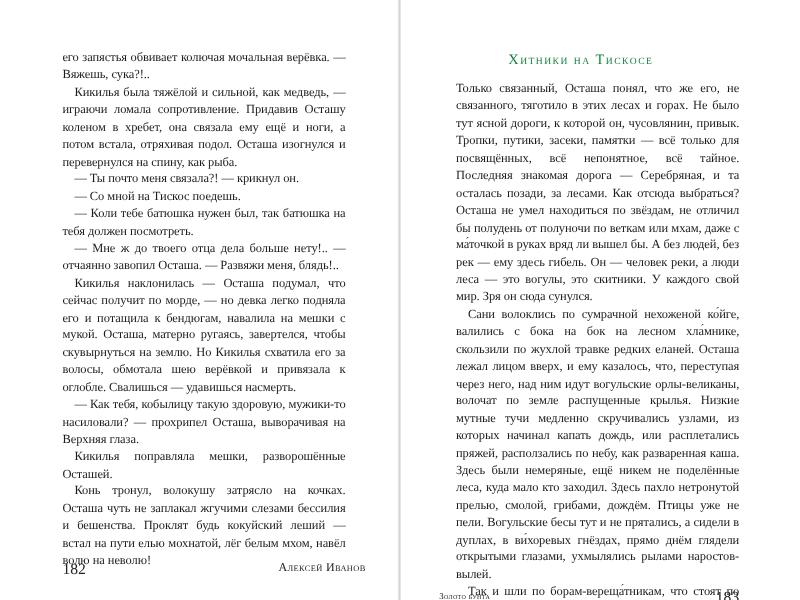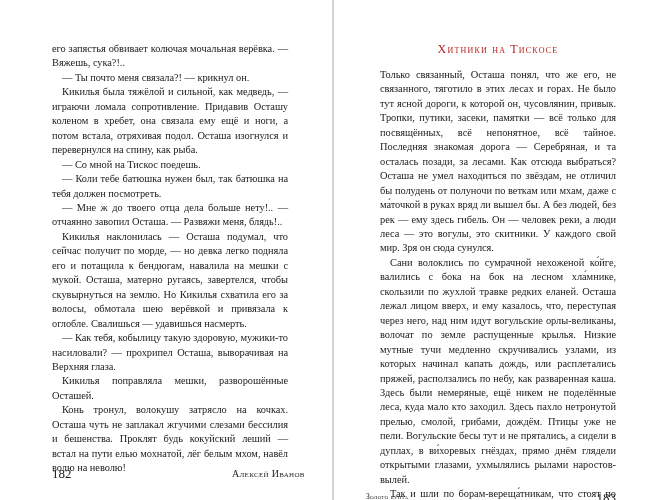--- a/index.html
+++ b/index.html
@@ -13,38 +13,38 @@
     .spine { position: absolute; left: 332px; top: 0; width: 2px; height: 500px; background: #d4d4d4; }
 
     .text-block { position: absolute; width: 236px; font-size: 10.4px; line-height: 14.45px; text-align: justify; letter-spacing: -0.05px; }
     .page.left .text-block { left: 52px; top: 42px; }
     .page.right .text-block { left: 46px; top: 68px; }
 
     .para { text-indent: 0; }
     .para.indent { text-indent: 10px; }
     .para.noindent { text-indent: 0; }
 
-    .chapter-title { position: absolute; left: 46px; width: 236px; top: 42px; text-align: center; font-size: 12px; letter-spacing: 1.2px; font-variant: small-caps; color: #b91c1c; }
+    .chapter-title { position: absolute; left: 32px; width: 236px; top: 42px; text-align: center; font-size: 12px; letter-spacing: 1.2px; font-variant: small-caps; color: #15803d; }
 
     .footer { position: absolute; top: 468px; font-size: 13px; color: #222; }
     .page.left .footer-num { left: 52px; top: 466px; }
     .page.left .footer-author { left: 232px; top: 468px; font-variant: small-caps; font-size: 10px; letter-spacing: 0.3px; }
     .page.right .footer-book { left: 32px; top: 468px; font-variant: small-caps; font-size: 7.5px; letter-spacing: 0.3px; margin-top: 24px; }
     .page.right .footer-num { left: 262px; top: 466px; text-align: right; width: 20px; margin-top: 24px; }
   </style>
 </head>
 <body>
 
 <div class="spread">
 
   <div class="page left">
     <div class="text-block" id="left-text">
         <p class="para noindent">его запястья обвивает колючая мочальная верёвка. — Вяжешь, сука?!..</p>
+        <p class="para indent">Кикилья была тяжёлой и сильной, как медведь, — играючи ломала сопротивление. Придавив Осташу коленом в хребет, она связала ему ещё и ноги, а потом встала, отряхивая подол. Осташа изогнулся и перевернулся на спину, как рыба.</p>
         <p class="para indent">— Ты почто меня связала?! — крикнул он.</p>
-        <p class="para indent">Кикилья была тяжёлой и сильной, как медведь, — играючи ломала сопротивление. Придавив Осташу коленом в хребет, она связала ему ещё и ноги, а потом встала, отряхивая подол. Осташа изогнулся и перевернулся на спину, как рыба.</p>
         <p class="para indent">— Со мной на Тискос поедешь.</p>
         <p class="para indent">— Коли тебе батюшка нужен был, так батюшка на тебя должен посмотреть.</p>
         <p class="para indent">— Мне ж до твоего отца дела больше нету!.. — отчаянно завопил Осташа. — Развяжи меня, блядь!..</p>
         <p class="para indent">Кикилья наклонилась — Осташа подумал, что сейчас получит по морде, — но девка легко подняла его и потащила к бендюгам, навалила на мешки с мукой. Осташа, матерно ругаясь, завертелся, чтобы скувырнуться на землю. Но Кикилья схватила его за волосы, обмотала шею верёвкой и привязала к оглобле. Свалишься — удавишься насмерть.</p>
         <p class="para indent">— Как тебя, кобылицу такую здоровую, мужики-то насиловали? — прохрипел Осташа, выворачивая на Верхняя глаза.</p>
         <p class="para indent">Кикилья поправляла мешки, разворошённые Осташей.</p>
         <p class="para indent">Конь тронул, волокушу затрясло на кочках. Осташа чуть не заплакал жгучими слезами бессилия и бешенства. Проклят будь кокуйский леший — встал на пути елью мохнатой, лёг белым мхом, навёл волю на неволю!</p>
       </div>
     <div class="footer footer-num num">182</div>
     <div class="footer footer-author">Алексей Иванов</div>

